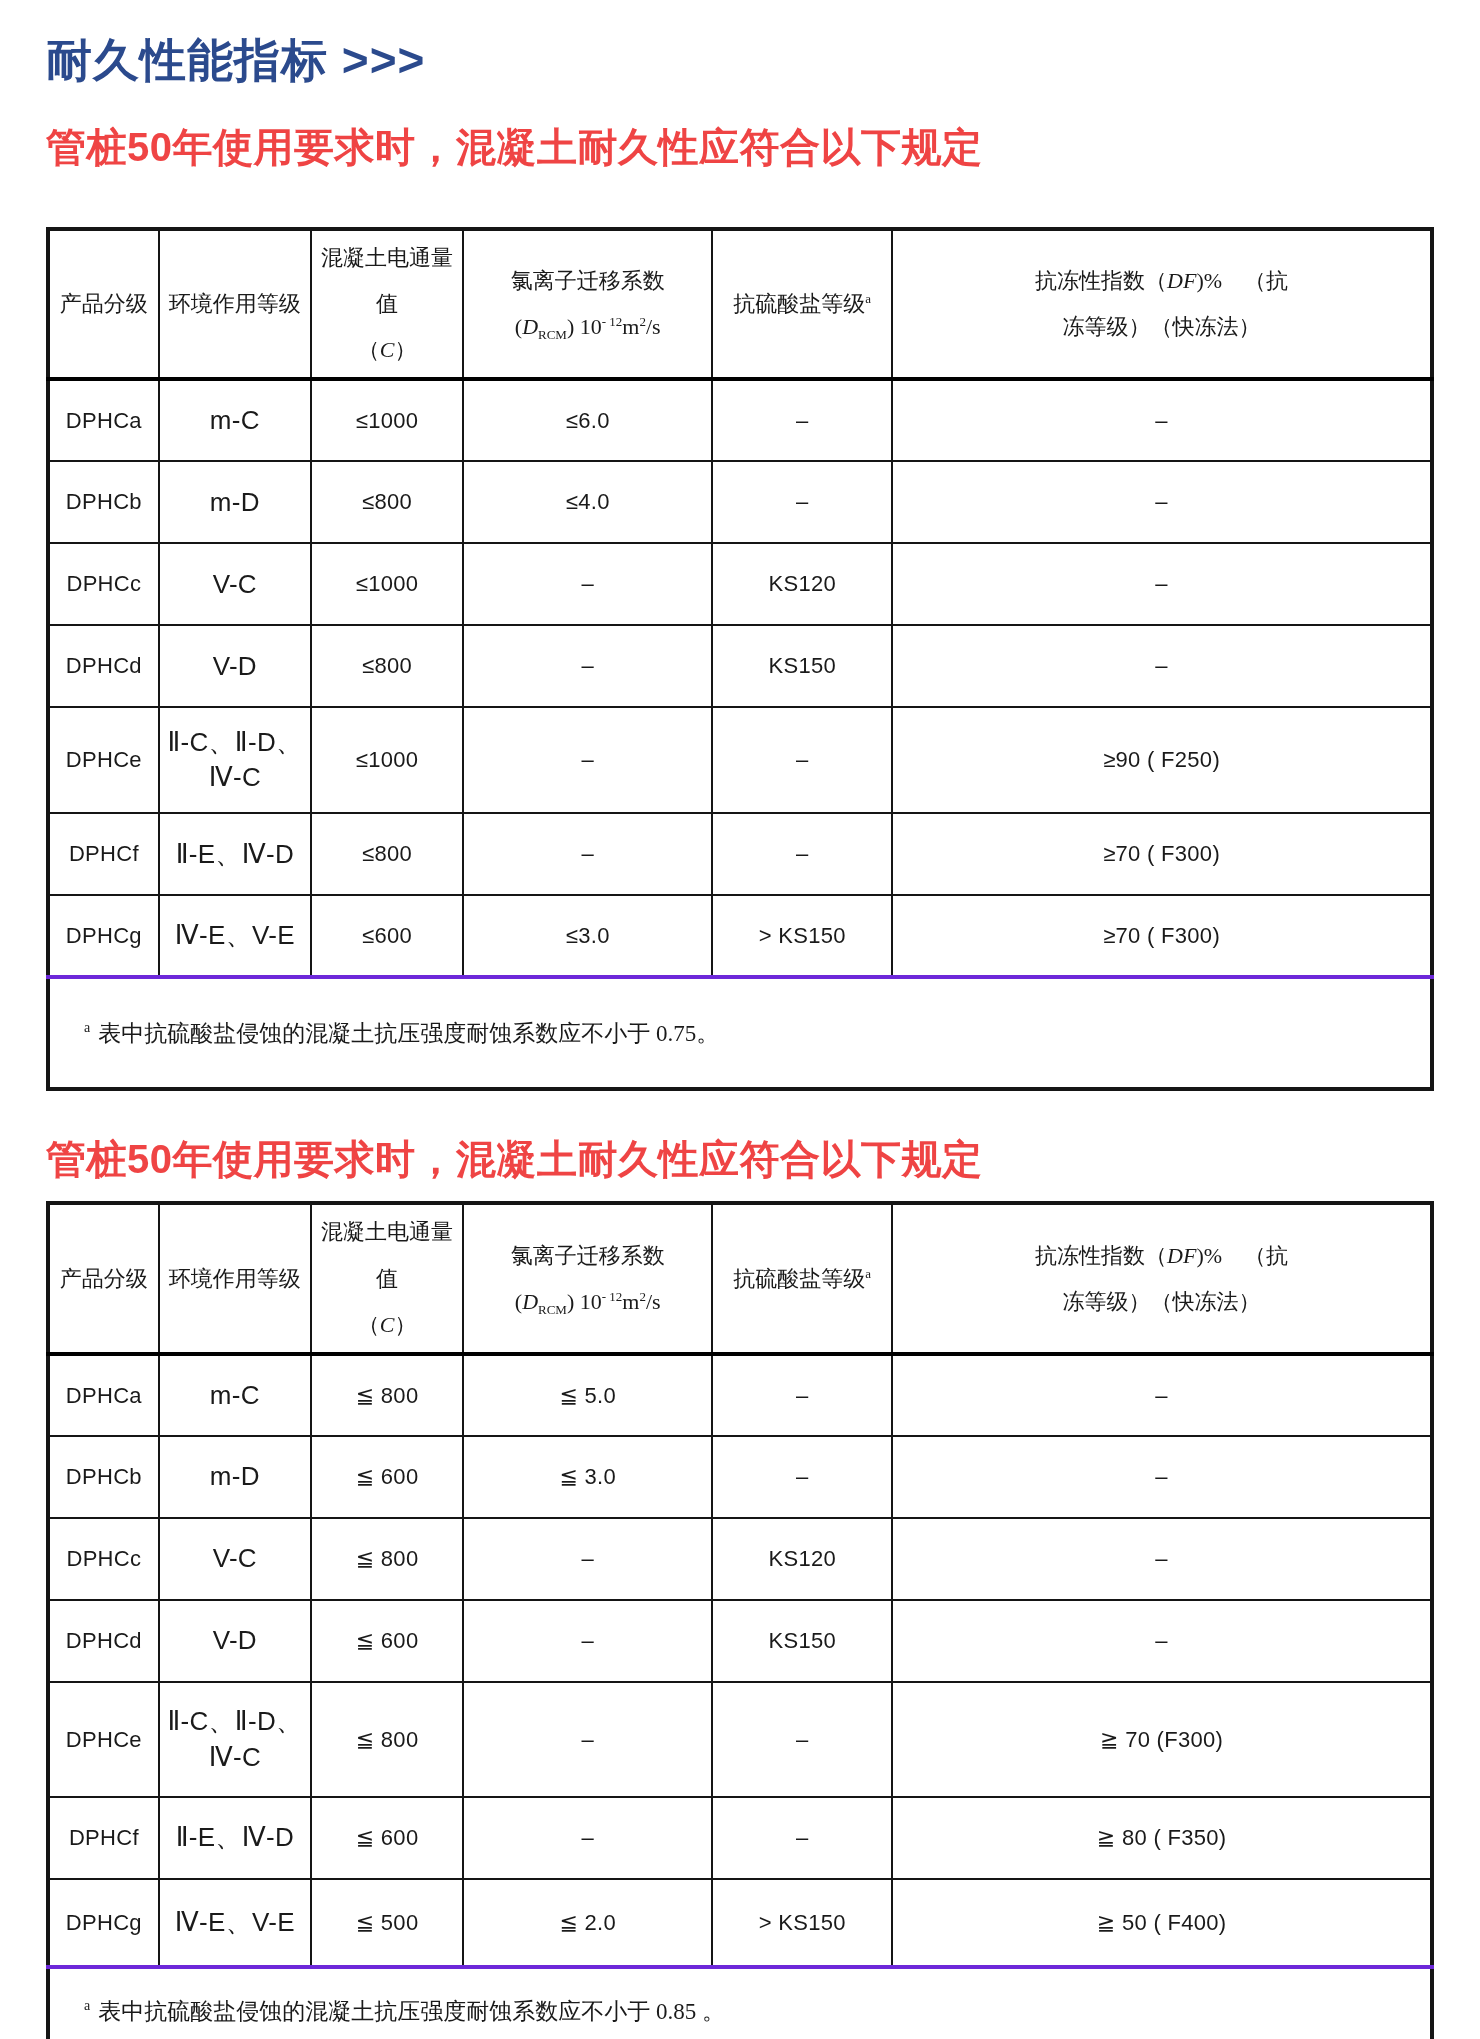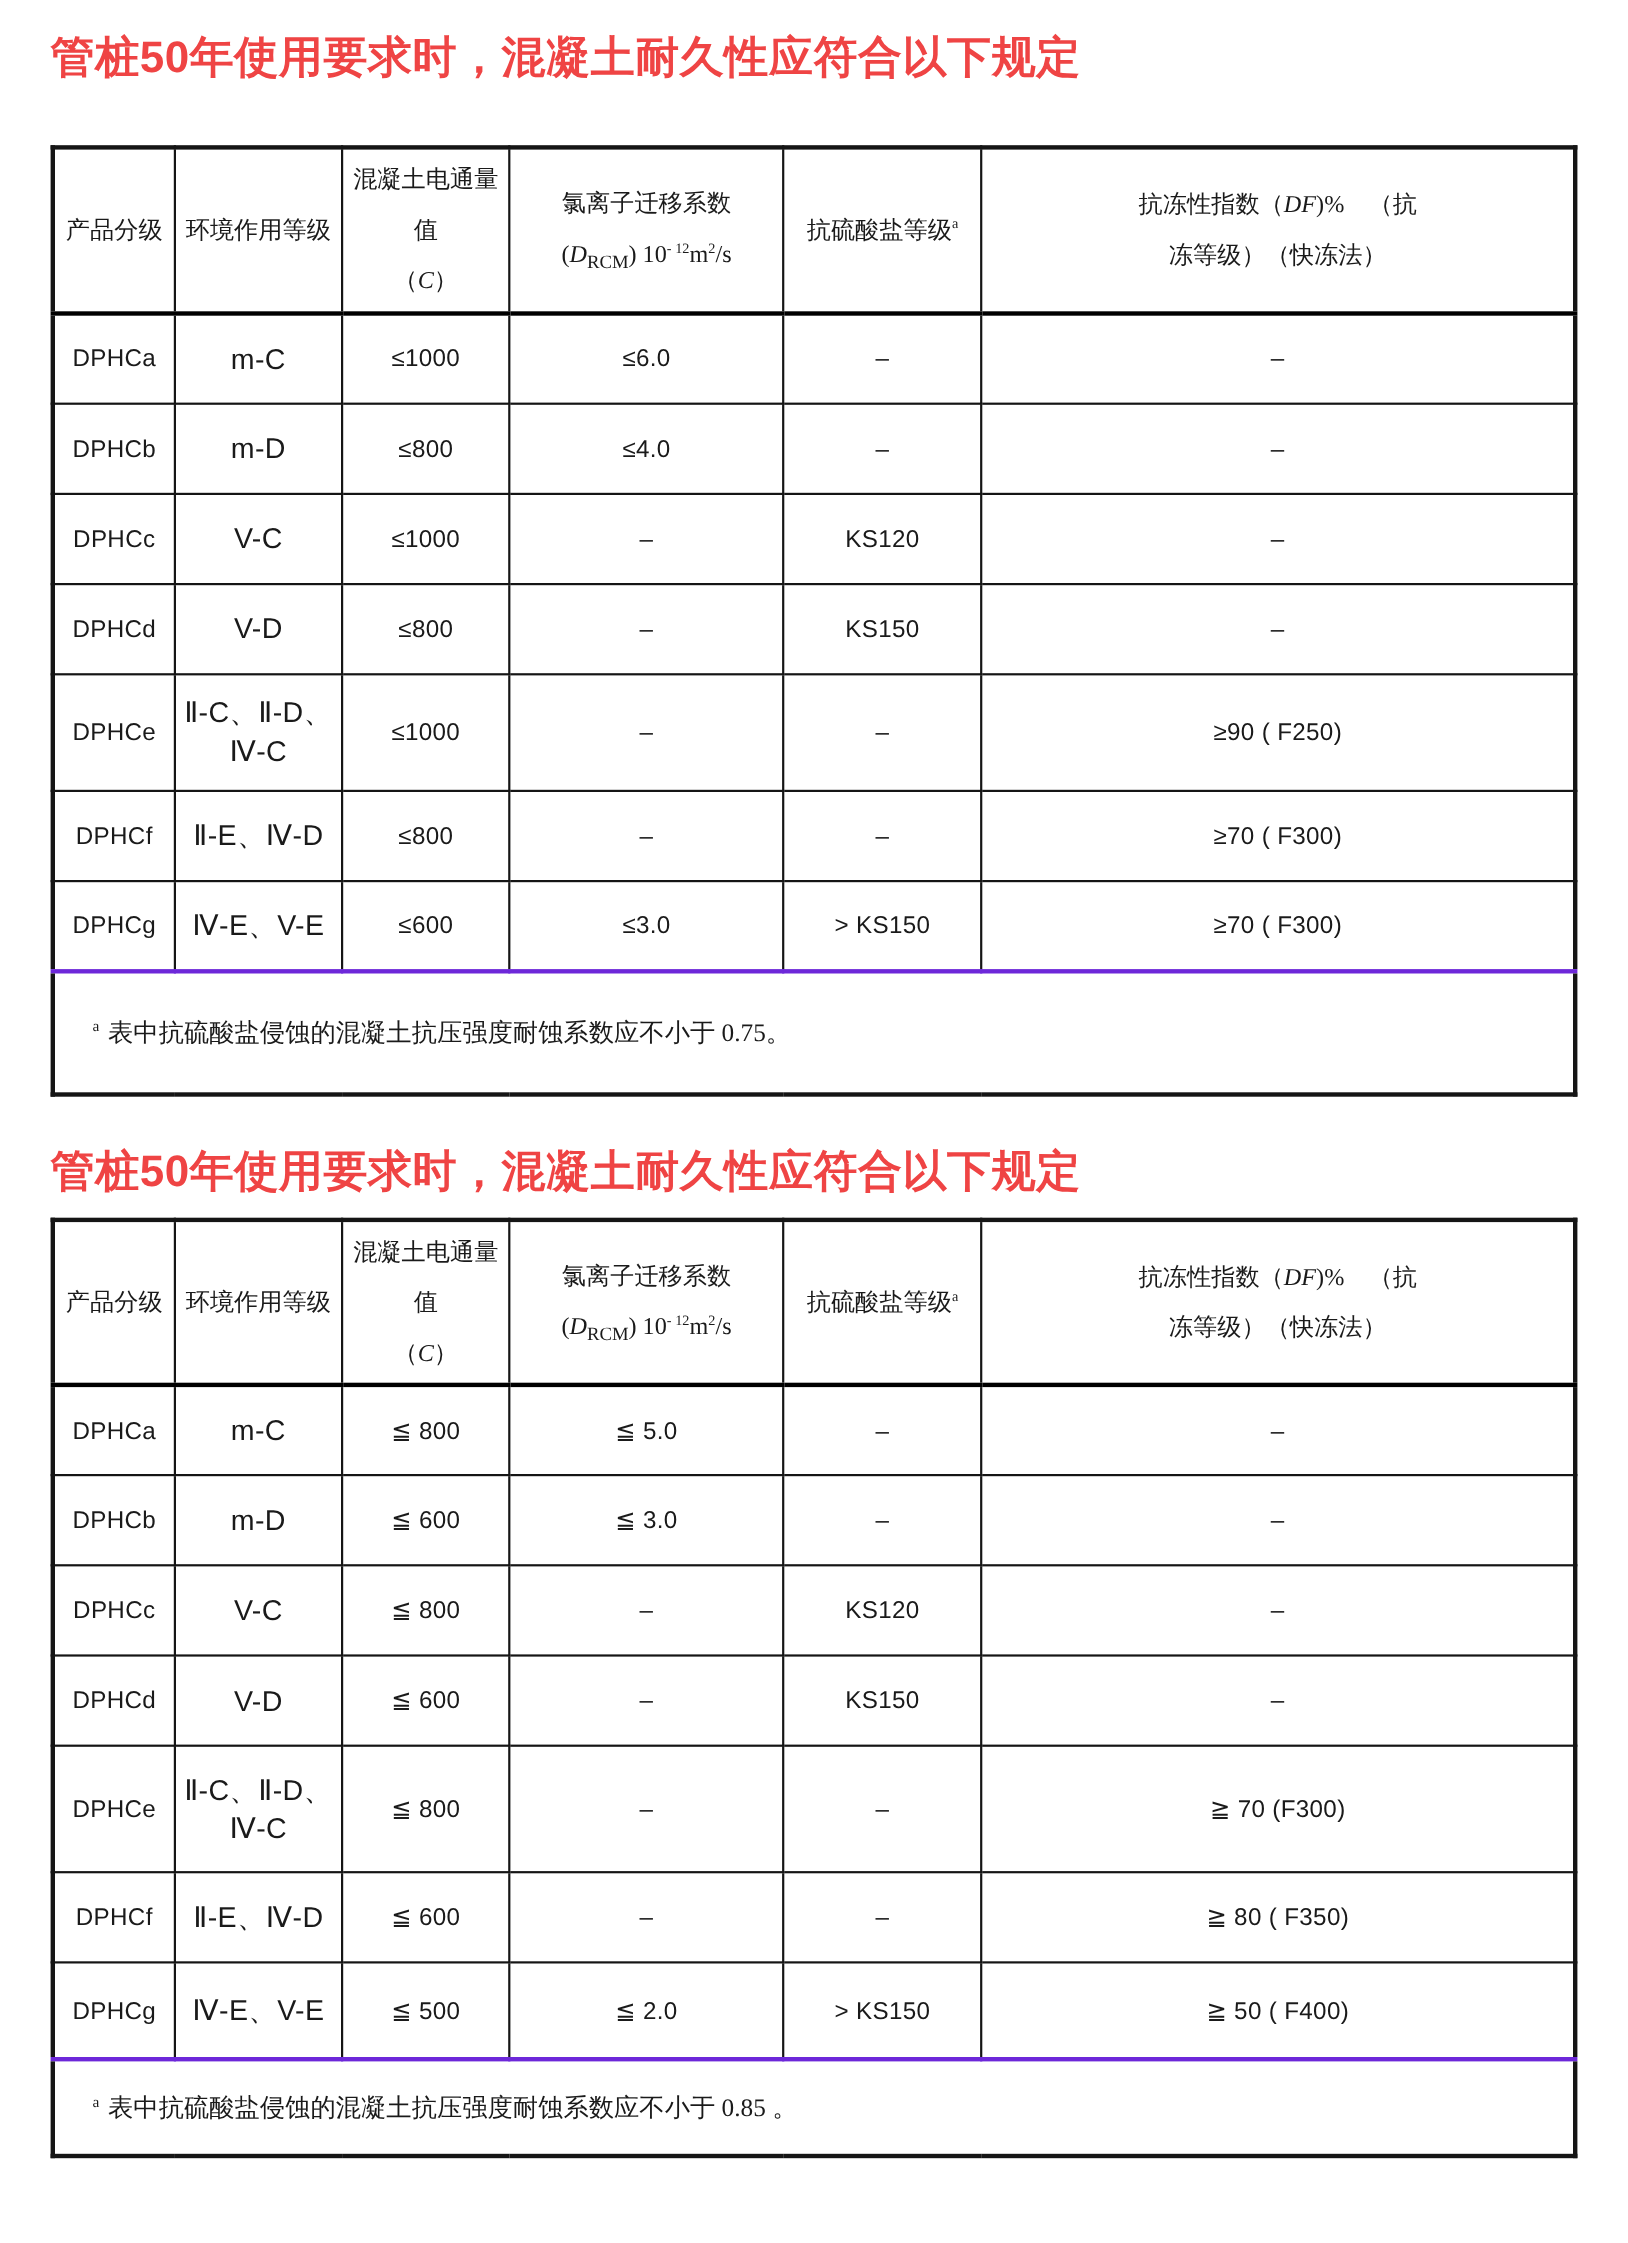--- a/index.html
+++ b/index.html
@@ -52,33 +52,34 @@
   }
   table.spec tfoot td{
     border-top:4px solid #6d28d9;
     text-align:left;height:112px;
     font-family:"Liberation Serif","DejaVu Serif",serif;
     font-size:23px;padding-left:34px;
   }
   .section-2 table.spec tfoot td{height:88px;}
   table.spec tfoot sup{font-size:14px;margin-right:8px;}
   table.spec thead th i{font-style:italic;}
-  table.spec thead th sub{font-size:17px;}
+  table.spec thead th sub{font-size:13px;}
   table.spec thead th sup{font-size:13px;}
 
   
   col.c1{width:8%;}  col.c2{width:11%;}
   col.c3{width:11%;} col.c4{width:18%;}
   col.c5{width:13%;} col.c6{width:39%;}
 </style>
 </head>
 <body>
 
 <div class="page">
 
+  <h1 class="page-title">耐久性能指标 &gt;&gt;&gt;</h1>
 
   <div class="section section-1">
     <h2 class="section-subtitle">管桩50年使用要求时，混凝土耐久性应符合以下规定</h2>
 
     <table class="spec">
       <colgroup>
         <col class="c1">
           <col class="c2">
           <col class="c3">
           <col class="c4">

